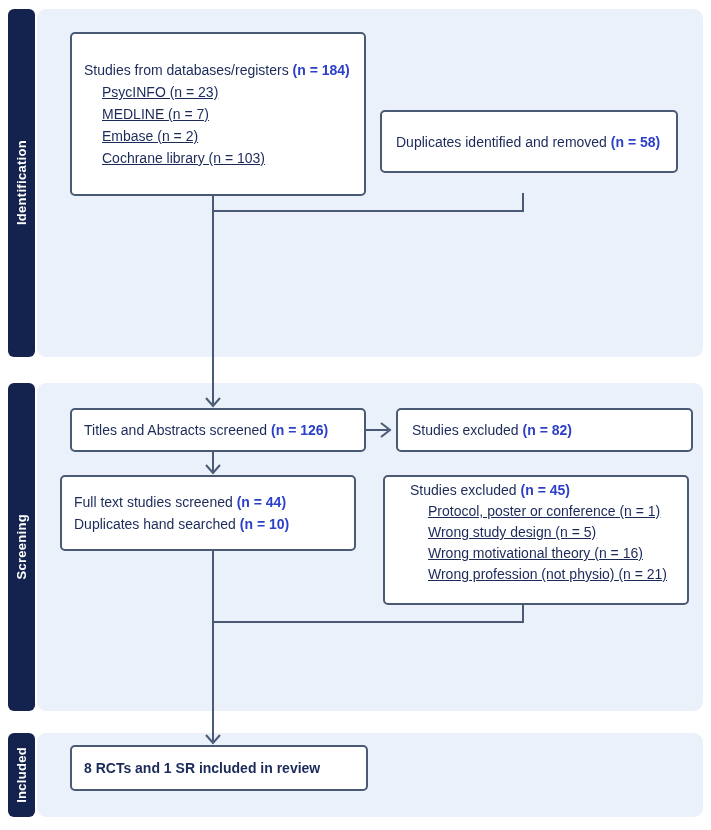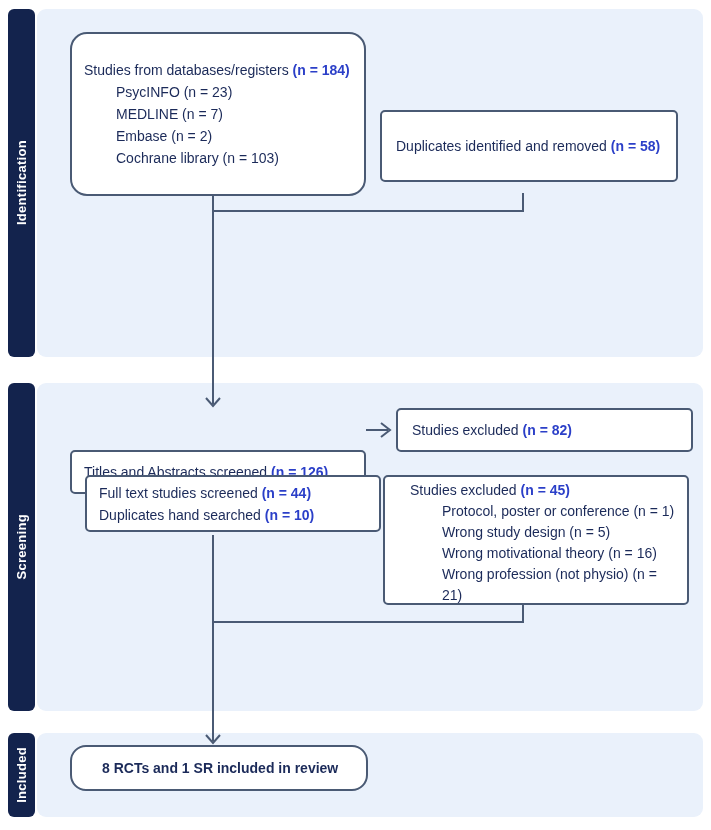--- a/index.html
+++ b/index.html
@@ -47,21 +47,21 @@
     border: 2px solid #4a5a74;
     border-radius: 5px;
     box-sizing: border-box;
     z-index: 2;
     font-size: 14px;
     line-height: 22px;
     color: #1b2a59;
   }
   .box.vcenter { display: flex; flex-direction: column; justify-content: center; }
   .val { color: #2b3fc8; font-weight: bold; }
-  .indent { margin-left: 32px; }
+  .indent { margin-left: 18px; text-decoration: underline; }
   .boldline { font-weight: bold; }
 </style>
 </head>
 <body>
 
 <div class="stage">
 
   <div class="sidebar" style="left:8px; top:9px; width:27px; height:348px;">
     <span class="vlabel">Identification</span>
   </div>
@@ -91,53 +91,53 @@
       <path d="M366 430 L388 430"></path>
       <polyline points="381,423 390,430 381,437"></polyline>
 
       <path d="M213 535 L213 741"></path>
       <polyline points="206,735 213,743 220,735"></polyline>
 
       <path d="M523 605 L523 622 L213 622"></path>
     </g>
   </svg>
 
-  <div class="box vcenter" style="left:70px; top:32px; width:296px; height:164px; padding-left:12px; padding-right:6px;border-radius:17px;">
+  <div class="box vcenter" style="left:70px; top:32px; width:296px; height:164px; padding-left:12px; padding-right:6px;">
     <div>
       <span>Studies from databases/registers</span>
       <span class="val">(n = 184)</span>
     </div>
     <div class="indent">PsycINFO (n = 23)</div>
     <div class="indent">MEDLINE (n = 7)</div>
     <div class="indent">Embase (n = 2)</div>
     <div class="indent">Cochrane library (n = 103)</div>
   </div>
 
-  <div class="box vcenter" style="left:380px; top:110px; width:298px; height:72px; padding-left:14px; padding-right:6px;">
+  <div class="box vcenter" style="left:380px; top:110px; width:298px; height:63px; padding-left:14px; padding-right:6px;">
     <div>
       <span>Duplicates identified and removed</span>
       <span class="val">(n = 58)</span>
     </div>
   </div>
 
-  <div class="box vcenter" style="left:70px; top:408px; width:296px; height:44px; padding-left:12px; padding-right:6px;margin-top:42px;">
+  <div class="box vcenter" style="left:70px; top:408px; width:296px; height:44px; padding-left:12px; padding-right:6px;">
     <div>
       <span>Titles and Abstracts screened</span>
       <span class="val">(n = 126)</span>
     </div>
   </div>
 
   <div class="box vcenter" style="left:396px; top:408px; width:297px; height:44px; padding-left:14px; padding-right:6px;">
     <div>
       <span>Studies excluded</span>
       <span class="val">(n = 82)</span>
     </div>
   </div>
 
-  <div class="box vcenter" style="left:85px; top:475px; width:296px; height:57px; padding-left:12px; padding-right:6px;">
+  <div class="box vcenter" style="left:60px; top:475px; width:296px; height:76px; padding-left:12px; padding-right:6px;">
     <div>
       <span>Full text studies screened</span>
       <span class="val">(n = 44)</span>
     </div>
     <div>
       <span>Duplicates hand searched</span>
       <span class="val">(n = 10)</span>
     </div>
   </div>
 
@@ -145,17 +145,17 @@
     <div>
       <span>Studies excluded</span>
       <span class="val">(n = 45)</span>
     </div>
     <div class="indent">Protocol, poster or conference  (n = 1)</div>
     <div class="indent">Wrong study design (n = 5)</div>
     <div class="indent">Wrong motivational theory (n = 16)</div>
     <div class="indent">Wrong profession (not physio) (n = 21)</div>
   </div>
 
-  <div class="box vcenter" style="left:70px; top:745px; width:298px; height:46px; padding-left:30px; padding-right:6px;border-radius:16px;">
+  <div class="box vcenter" style="left:70px; top:745px; width:298px; height:46px; padding-left:12px; padding-right:6px;">
     <div class="boldline">8 RCTs and 1 SR included in review</div>
   </div>
 
 </div>
 
 </body></html>

